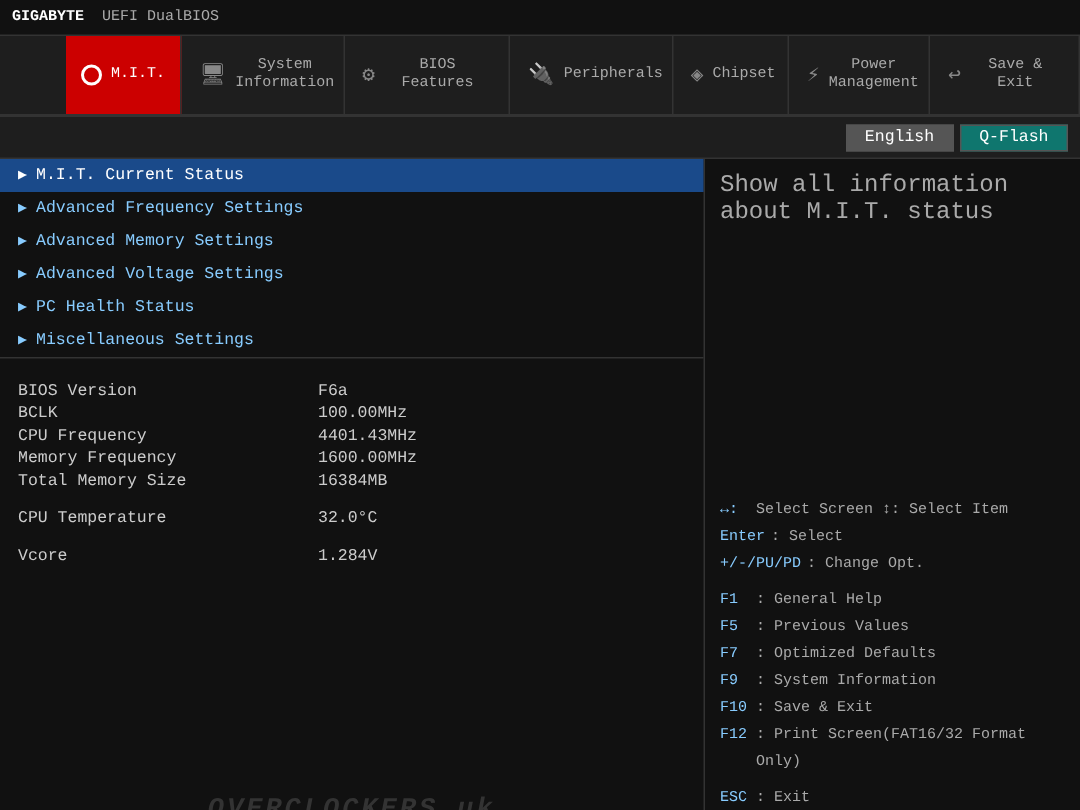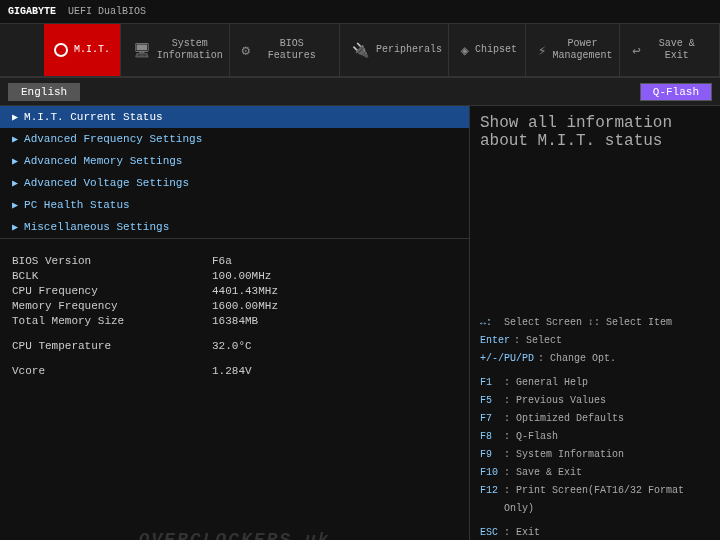--- a/index.html
+++ b/index.html
@@ -80,27 +80,27 @@
       display: inline-block;
       flex-shrink: 0;
     }
 
     
     #lang-bar {
       background: #1e1e1e;
       height: 28px;
       display: flex;
       align-items: center;
-      justify-content: space-between;
+      justify-content: flex-end;
       padding: 0 8px;
       gap: 4px;
       border-bottom: 1px solid #333;
     }
     .lang-btn {
-      background: #8b5cf6;
+      background: #0f766e;
       color: #fff;
       border: 1px solid #555;
       padding: 2px 12px;
       font-size: 11px;
       cursor: pointer;
       font-family: 'Courier New', monospace;
     }
     .lang-btn.active-lang {
       background: #555;
     }
@@ -345,24 +345,20 @@
         </div>
         <div class="key-row">
           <span class="key-name">F5</span>
           <span>: Previous Values</span>
         </div>
         <div class="key-row">
           <span class="key-name">F7</span>
           <span>: Optimized Defaults</span>
         </div>
         <div class="key-row">
-          <span class="key-name">F8</span>
-          <span>: Q-Flash</span>
-        </div>
-        <div class="key-row">
           <span class="key-name">F9</span>
           <span>: System Information</span>
         </div>
         <div class="key-row">
           <span class="key-name">F10</span>
           <span>: Save &amp; Exit</span>
         </div>
         <div class="key-row">
           <span class="key-name">F12</span>
           <span>: Print Screen(FAT16/32 Format Only)</span>

